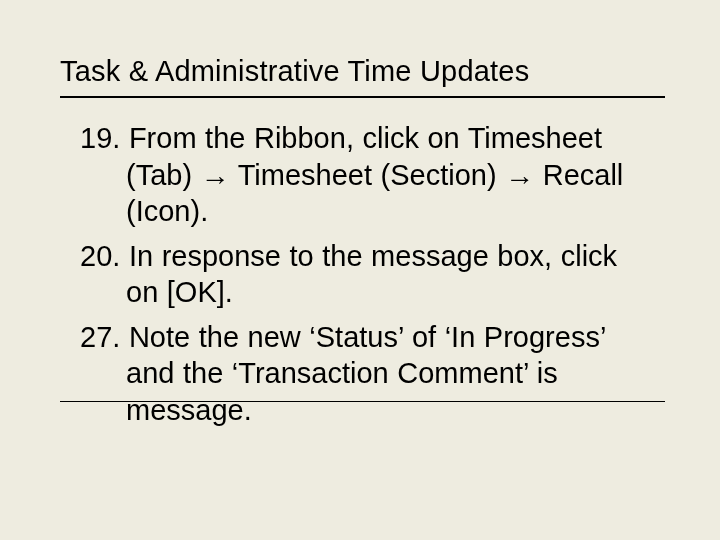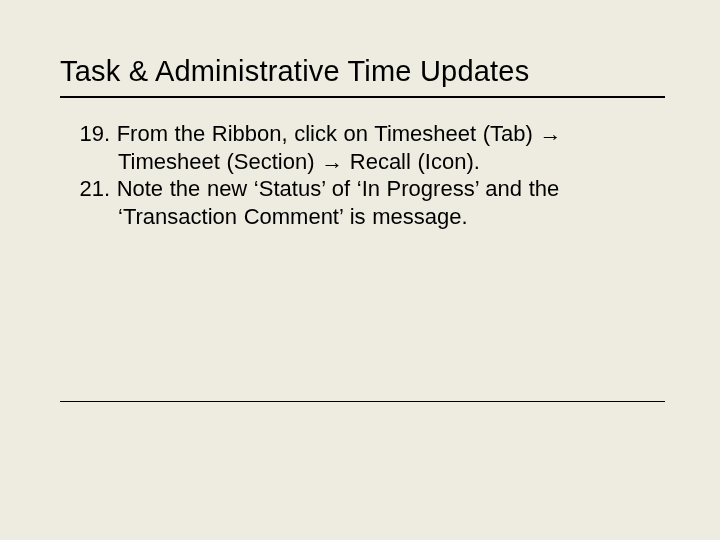--- a/index.html
+++ b/index.html
@@ -38,38 +38,39 @@
     right: 55px;
     bottom: 38px;
     margin: 0;
   }
   ol.steps {
     list-style: none;
     margin: 0;
     padding: 0 10px 0 0;
   }
   ol.steps li {
-    font-size: 22px;
+    font-size: 29px;
     line-height: 1.26;
     padding-left: 58px;
     text-indent: -46px;
-    margin: 0;
+    margin: 8px;
     word-spacing: 0.5px;
   }
   ol.steps li .num {
     display: inline-block;
     min-width: 38px;
     text-align: right;
     text-indent: 0;
   }
 </style>
 </head>
 <body>
 
 <div class="slide">
   <h1 class="title">Task &amp; Administrative Time Updates</h1>
   <hr class="title-rule">
   <ol class="steps">
     <li><span class="num">19.</span> <span>From the Ribbon, click on Timesheet (Tab) → Timesheet (Section) → Recall (Icon).</span></li>
-    <li><span class="num">21.</span> <span>Note the new ‘Status’ of ‘In Progress’ and the ‘Transaction Comment’ is message.</span></li>
+    <li><span class="num">20.</span> <span>In response to the message box, click on [OK].</span></li>
+    <li><span class="num">27.</span> <span>Note the new ‘Status’ of ‘In Progress’ and the ‘Transaction Comment’ is message.</span></li>
   </ol>
   <hr class="bottom-rule">
 </div>
 
 </body></html>

